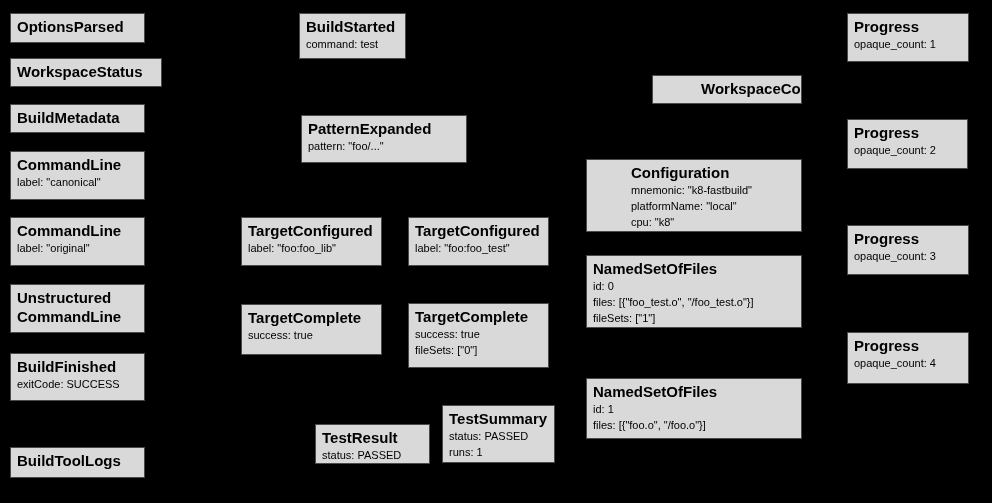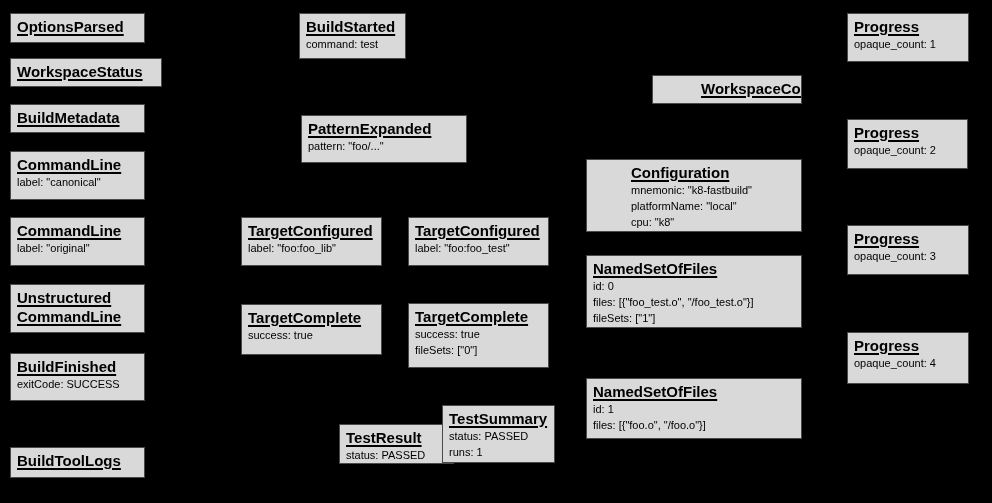--- a/index.html
+++ b/index.html
@@ -21,21 +21,20 @@
     background: var(--node-fill, #d9d9d9);
     border: 1px solid var(--node-border, #4a4a4a);
     color: var(--text-color, #000);
     padding: 3px 6px 3px 6px;
     overflow: hidden;
   }
   .node-title {
     font-size: 15px;
     line-height: 19px;
     font-weight: bold;
-    text-decoration: underline;
     text-decoration-thickness: 1.5px;
     text-underline-offset: 2px;
     white-space: pre;
   }
   .node-line {
     font-size: 11px;
     line-height: 16px;
     white-space: pre;
   }
 </style>
@@ -89,21 +88,21 @@
     </div>
     <div class="node" style="left: 241px; top: 304px; width: 141px; height: 51px;">
       <div class="node-title">TargetComplete</div>
       <div class="node-line">success: true</div>
     </div>
     <div class="node" style="left: 408px; top: 303px; width: 141px; height: 65px;">
       <div class="node-title">TargetComplete</div>
       <div class="node-line">success: true</div>
       <div class="node-line">fileSets: ["0"]</div>
     </div>
-    <div class="node" style="left: 315px; top: 424px; width: 115px; height: 40px; margin-left: 24px;">
+    <div class="node" style="left: 315px; top: 424px; width: 115px; height: 40px;">
       <div class="node-title">TestResult</div>
       <div class="node-line">status: PASSED</div>
     </div>
     <div class="node" style="left: 442px; top: 405px; width: 113px; height: 58px;">
       <div class="node-title">TestSummary</div>
       <div class="node-line">status: PASSED</div>
       <div class="node-line">runs: 1</div>
     </div>
     <div class="node" style="left: 652px; top: 75px; width: 150px; height: 29px; padding-left: 48px;">
       <div class="node-title">WorkspaceConfig</div>

